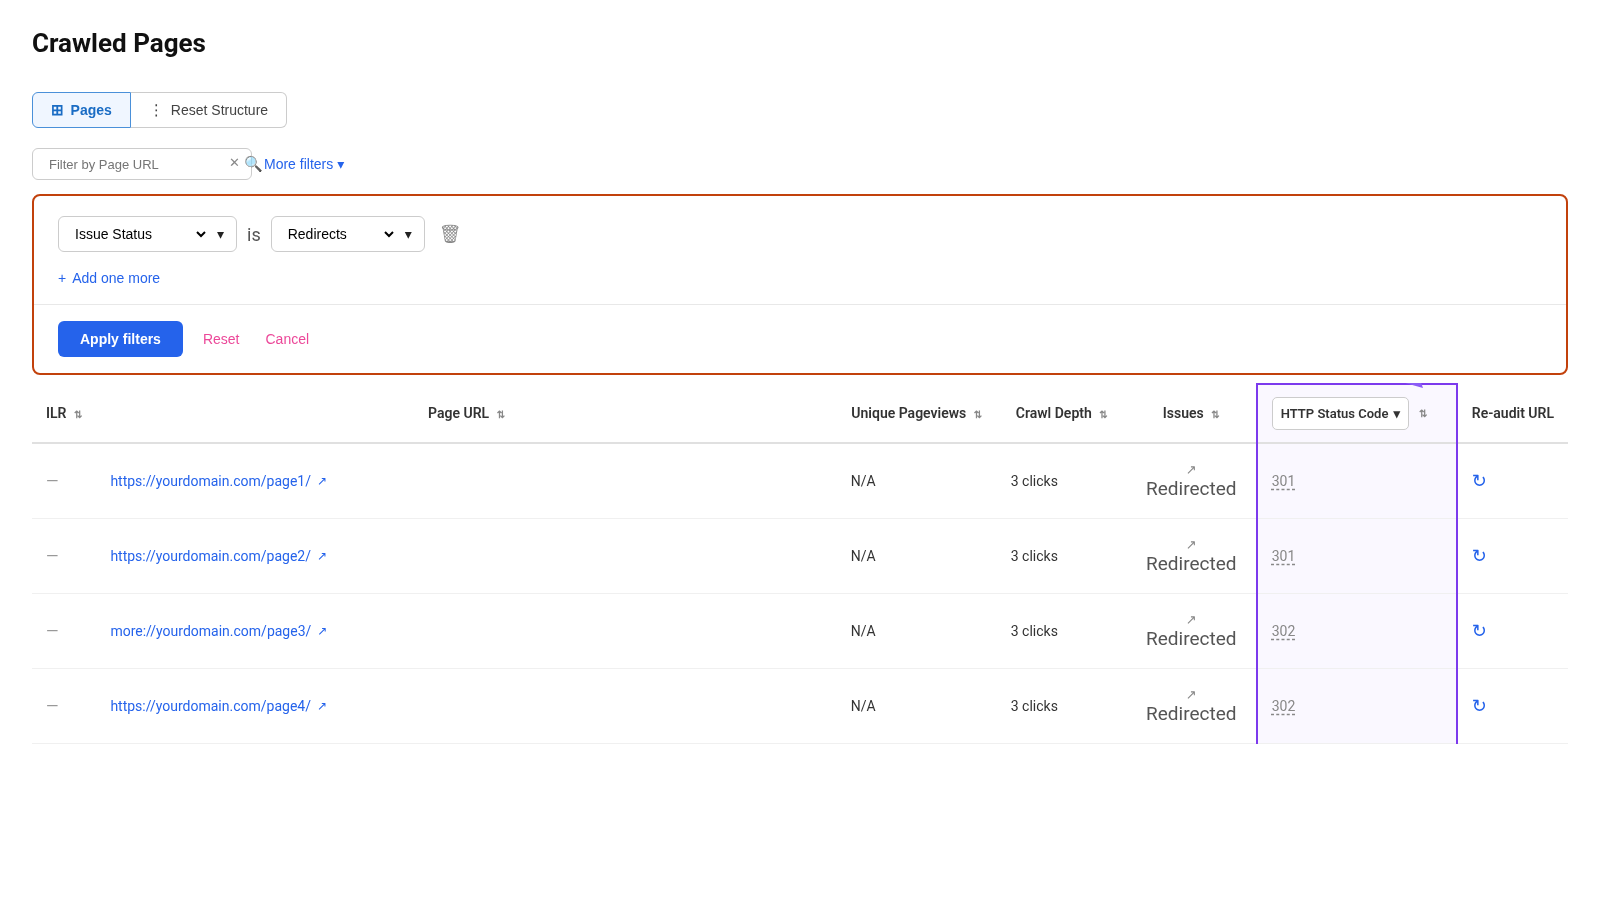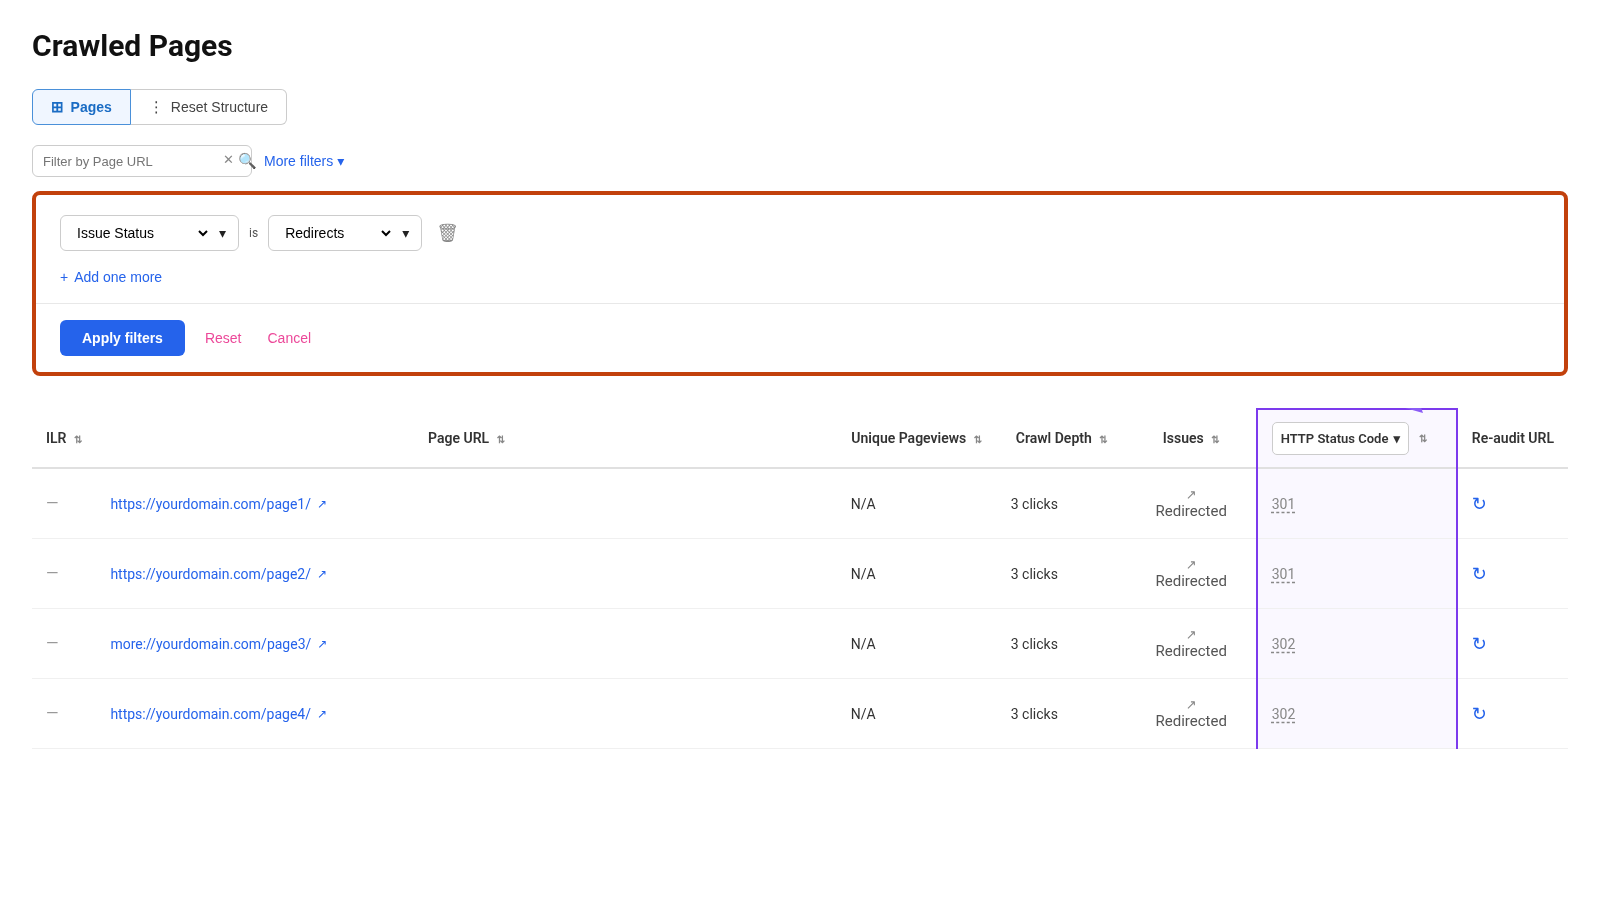--- a/index.html
+++ b/index.html
@@ -1,59 +1,59 @@
 <!DOCTYPE html>
 <html><head>
   <meta charset="utf-8">
   <style>
     * { box-sizing: border-box; margin: 0; padding: 0; }
     body { font-family: -apple-system, BlinkMacSystemFont, 'Segoe UI', Roboto, sans-serif; background: #fff; color: #222; font-size: 14px; }
 
     .page-container { padding: 28px 32px; max-width: 1600px; }
 
-    .page-title { font-size: 30px; font-weight: 700; color: #111; margin-bottom: 26px; }
+    .page-title { font-size: 26px; font-weight: 700; color: #111; margin-bottom: 34px; }
 
     .tab-bar { display: flex; gap: 0; margin-bottom: 20px; }
     .tab-btn {
       display: flex; align-items: center; gap: 7px;
       padding: 8px 18px; border: 1px solid #ccc; background: #fff;
       cursor: pointer; font-size: 14px; color: #444; border-radius: 0;
     }
     .tab-btn:first-child { border-radius: 6px 0 0 6px; }
     .tab-btn:last-child { border-radius: 0 6px 6px 0; border-left: none; }
     .tab-btn.active { border-color: #4a90d9; background: #f0f6ff; color: #1a6cc4; font-weight: 600; }
     .tab-icon { font-size: 15px; }
 
     .filter-row { display: flex; align-items: center; gap: 12px; margin-bottom: 14px; }
     .filter-url-input {
       display: flex; gap: 4px;
-      border: 1px solid #ccc; border-radius: 6px; padding: 6px 10px;
+      border: 1px solid #ccc; border-radius: 6px; padding: 6px 16px;
       background: #fff; width: 220px;
     }
     .filter-url-input input { border: none; outline: none; flex: 1; font-size: 13px; color: #888; background: transparent; }
     .filter-url-input .clear-icon { cursor: pointer; color: #888; font-size: 13px; }
     .filter-url-input .search-icon { cursor: pointer; color: #555; font-size: 15px; }
     .more-filters-btn {
       background: none; border: none; color: #2563eb; font-size: 14px; font-weight: 500;
       cursor: pointer; display: flex; align-items: center; gap: 4px;
     }
 
     .filter-panel {
-      border: 4px solid #c2410c; border-radius: 8px; padding: 20px 24px 0 24px;
-      margin-bottom: 32px; background: #fff;
+      border: 2px solid #c2410c; border-radius: 8px; padding: 20px 24px 0 24px;
+      margin-bottom: 8px; background: #fff;
     }
 
     .filter-condition-row { display: flex; align-items: center; gap: 10px; margin-bottom: 18px; }
     .filter-select {
       border: 1px solid #ccc; border-radius: 6px; padding: 8px 12px;
       font-size: 14px; background: #fff; cursor: pointer;
       display: flex; align-items: center; gap: 8px; user-select: none;
     }
     .filter-select select { border: none; outline: none; background: transparent; font-size: 14px; cursor: pointer; }
-    .filter-is-label { font-size: 12px; color: #555; }
+    .filter-is-label { font-size: 18px; color: #555; }
     .filter-delete-btn { background: none; border: none; cursor: pointer; color: #888; font-size: 18px; padding: 4px; }
 
     .add-more-btn {
       background: none; border: none; color: #2563eb; font-size: 14px; cursor: pointer;
       display: flex; align-items: center; gap: 6px; margin-bottom: 0; padding: 0 0 18px 0;
     }
 
     .filter-divider { border: none; border-top: 1px solid #e8e8e8; margin: 0 -24px; }
 
     .filter-actions { display: flex; align-items: center; gap: 14px; padding: 16px 0; }
@@ -85,21 +85,21 @@
     .col-status { width: 200px; min-width: 200px; }
     .col-reaudit { width: 110px; }
 
     .sort-icon { font-size: 10px; color: #888; margin-left: 4px; }
     .dash-cell { color: #999; font-size: 16px; }
     .url-link { color: #2563eb; text-decoration: none; display: flex; align-items: center; gap: 6px; }
     .external-icon { font-size: 12px; color: #2563eb; }
 
     .issue-cell { display: flex; align-items: center; gap: 0; flex-direction: column; text-align: center; }
     .redirect-arrow { color: #888; font-size: 13px; }
-    .redirected-label { font-size: 15px; color: #555; }
+    .redirected-label { font-size: 19px; color: #555; }
 
     .status-code {
       color: #888; font-size: 14px;
       text-decoration: underline; text-decoration-style: dashed; text-underline-offset: 3px;
       cursor: pointer;
     }
 
     .reaudit-btn { background: none; border: none; cursor: pointer; color: #2563eb; font-size: 18px; }
 
     

